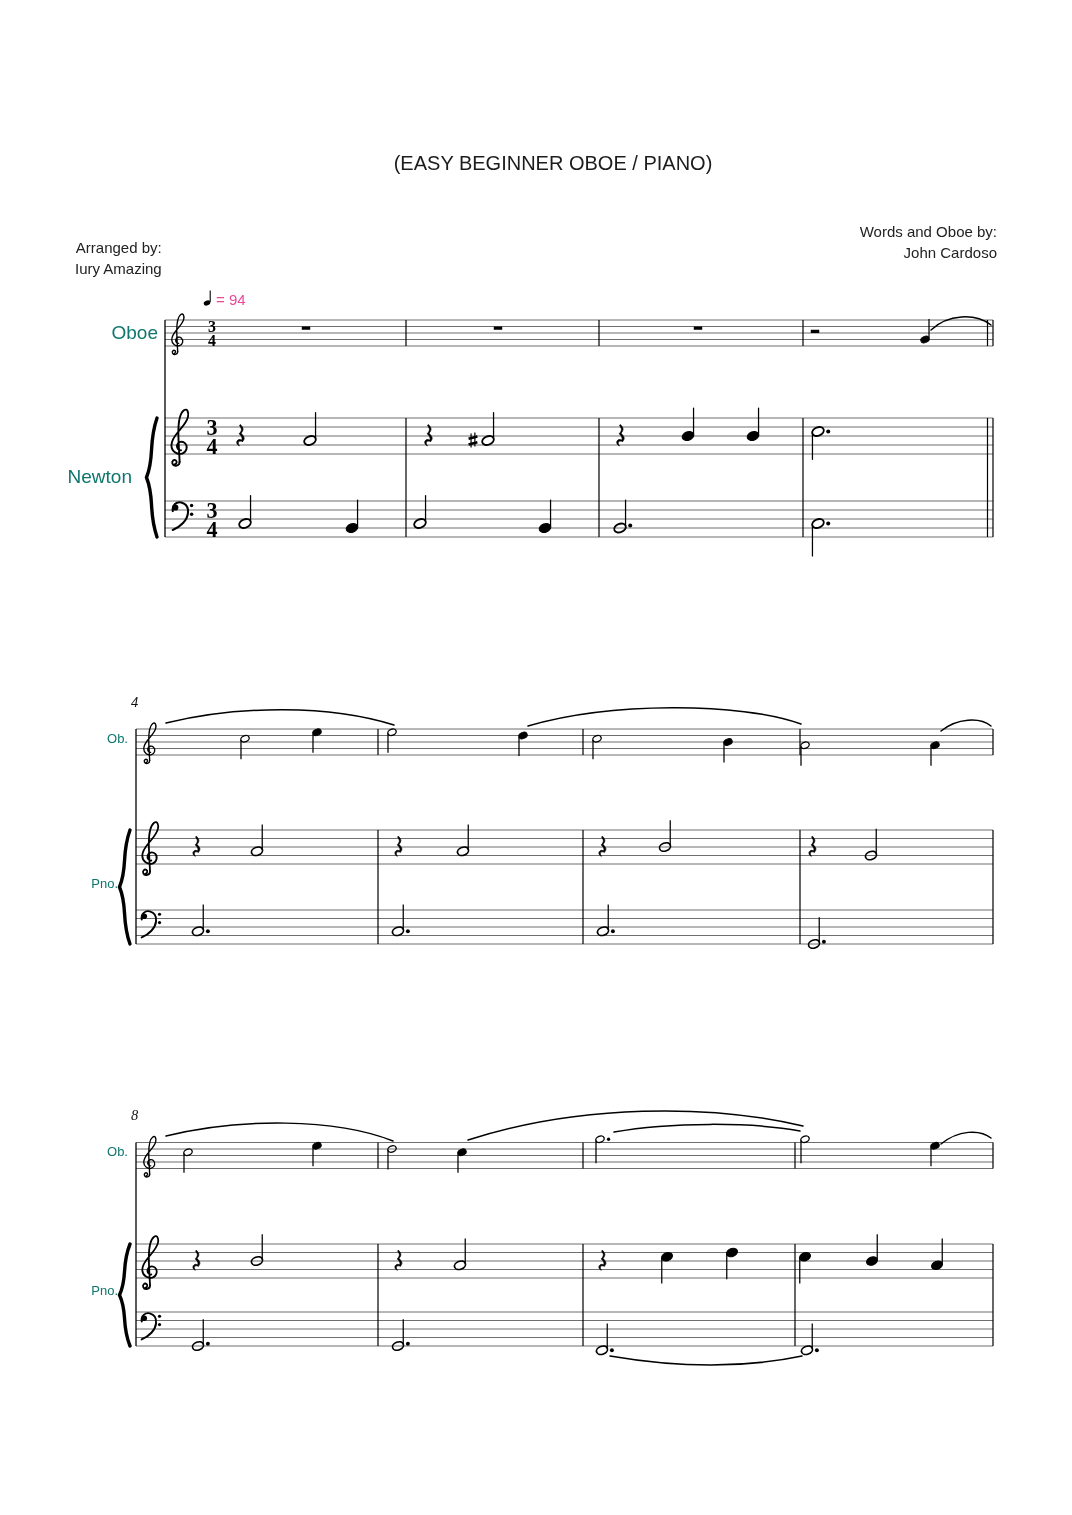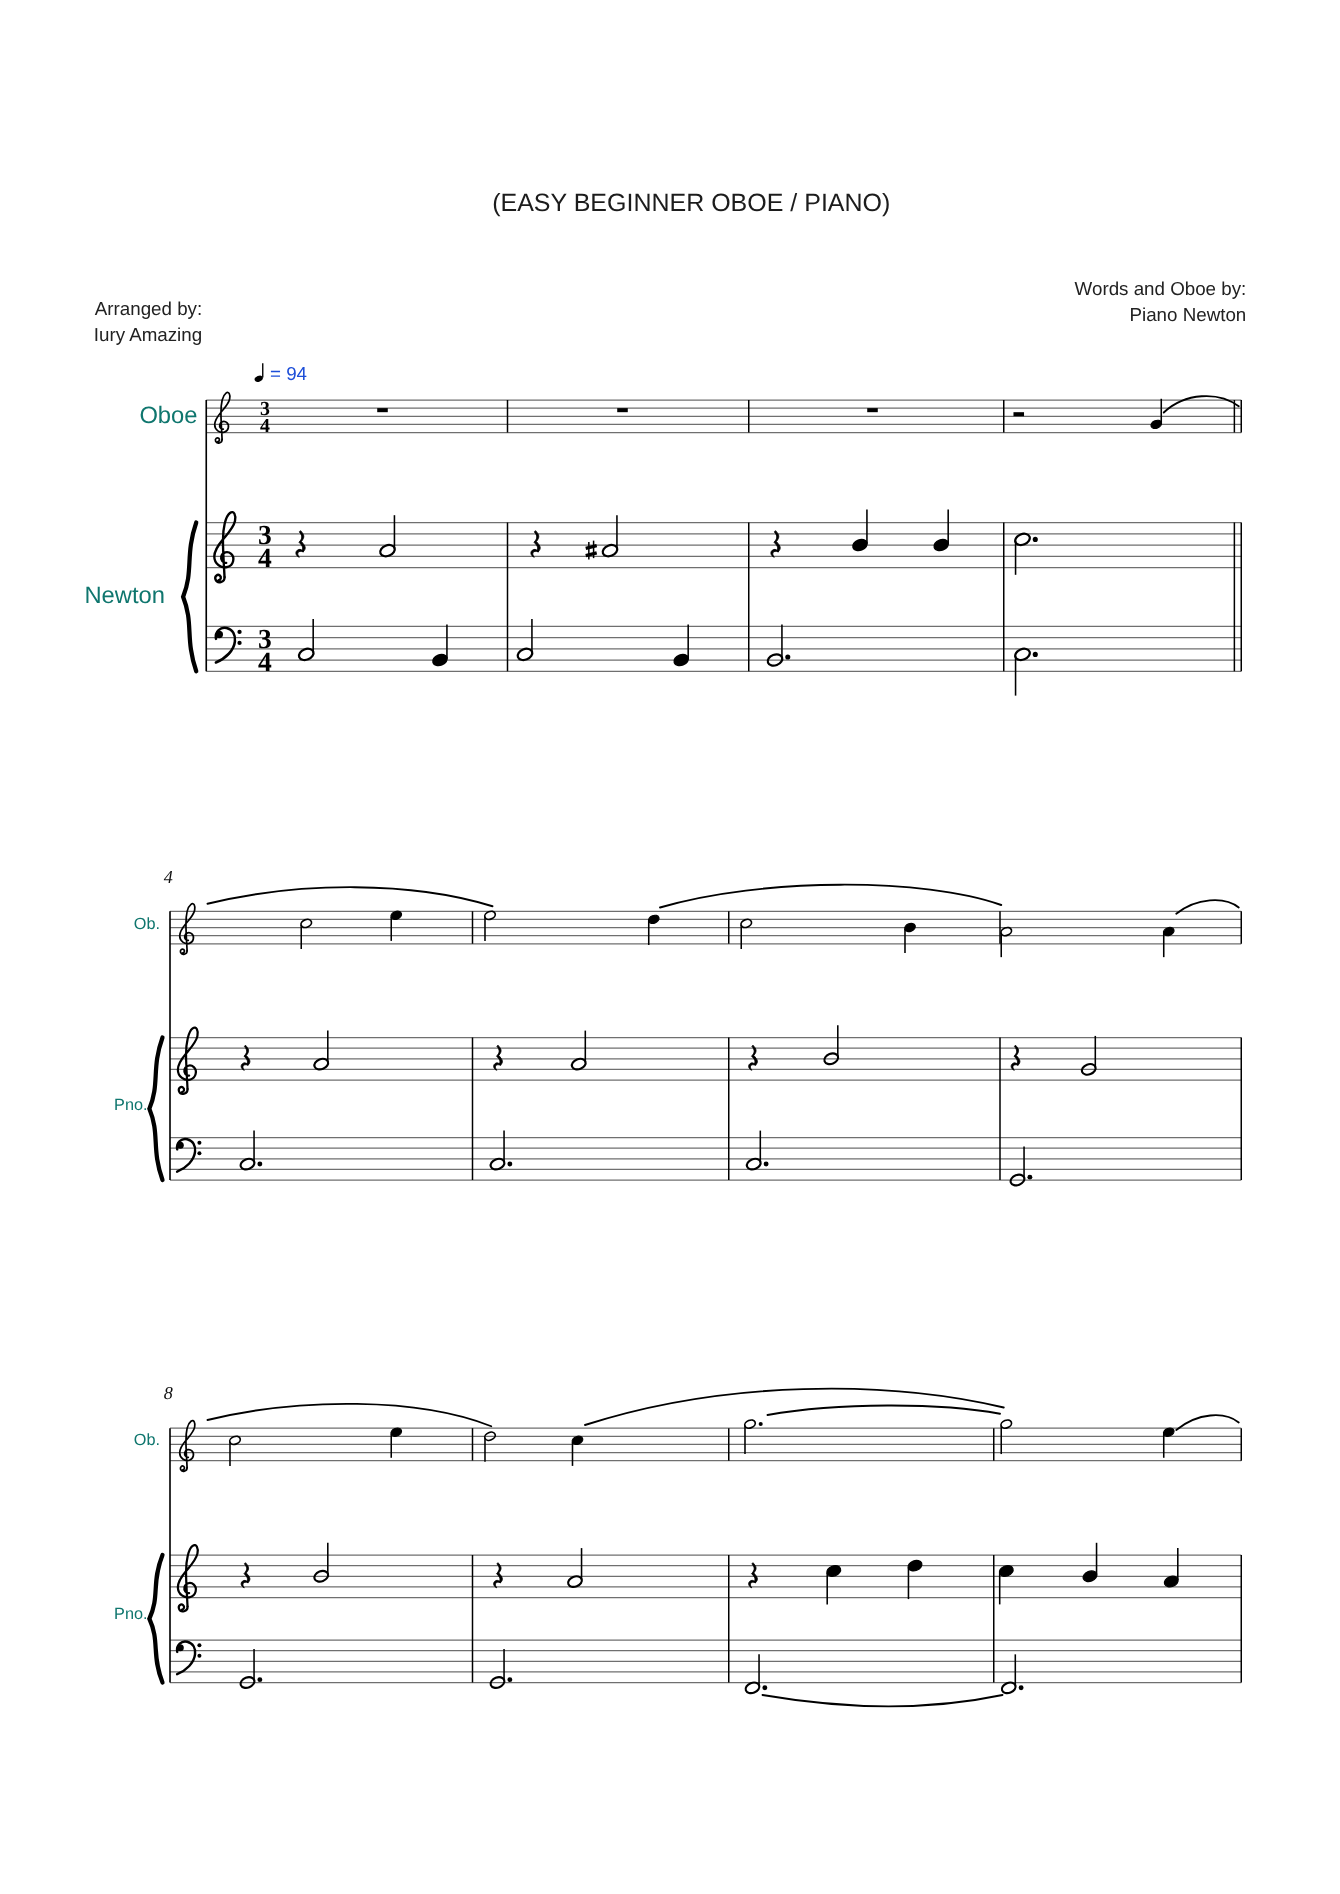--- a/index.html
+++ b/index.html
@@ -25,38 +25,38 @@
   .credit{font-size:15px;line-height:1.38;color:#222;}
   .credit.left{left:75px;top:238px;text-align:right;}
   .credit.right{right:75px;top:222px;text-align:right;}
   .staff-label{color:#0f766e;}
   .lbl-big{font-size:19px;}
   .lbl-small{font-size:13px;}
   .measure-num{
     font-family:"Liberation Serif",serif;
     font-style:italic;font-size:14.5px;color:#111;
   }
-  .tempo-text{font-size:15px;color:#1d4ed8;}
+  .tempo-text{font-size:15px;color:#ec4899;}
   #score{position:absolute;left:0;top:0;}
 </style>
 </head>
 <body>
 
 <div class="page">
 
   <div class="abs subtitle">(EASY BEGINNER OBOE / PIANO)</div>
 
   <div class="abs credit left">
     <div>Arranged by:</div>
     <div>Iury Amazing</div>
   </div>
 
   <div class="abs credit right">
     <div>Words and Oboe by:</div>
-    <div>Piano Newton</div>
+    <div>John Cardoso</div>
   </div>
 
   <div class="abs tempo-text" style="left:216px;top:291px;">= 94</div>
 
   <div class="abs staff-label lbl-big" style="right:914px;top:322px;">Oboe</div>
   <div class="abs staff-label lbl-big" style="right:940px;top:466px;">Newton</div>
 
   <div class="abs measure-num" style="left:131px;top:694px;">4</div>
   <div class="abs staff-label lbl-small" style="right:944px;top:731px;">Ob.</div>
   <div class="abs staff-label lbl-small" style="right:954px;top:876px;">Pno.</div>

